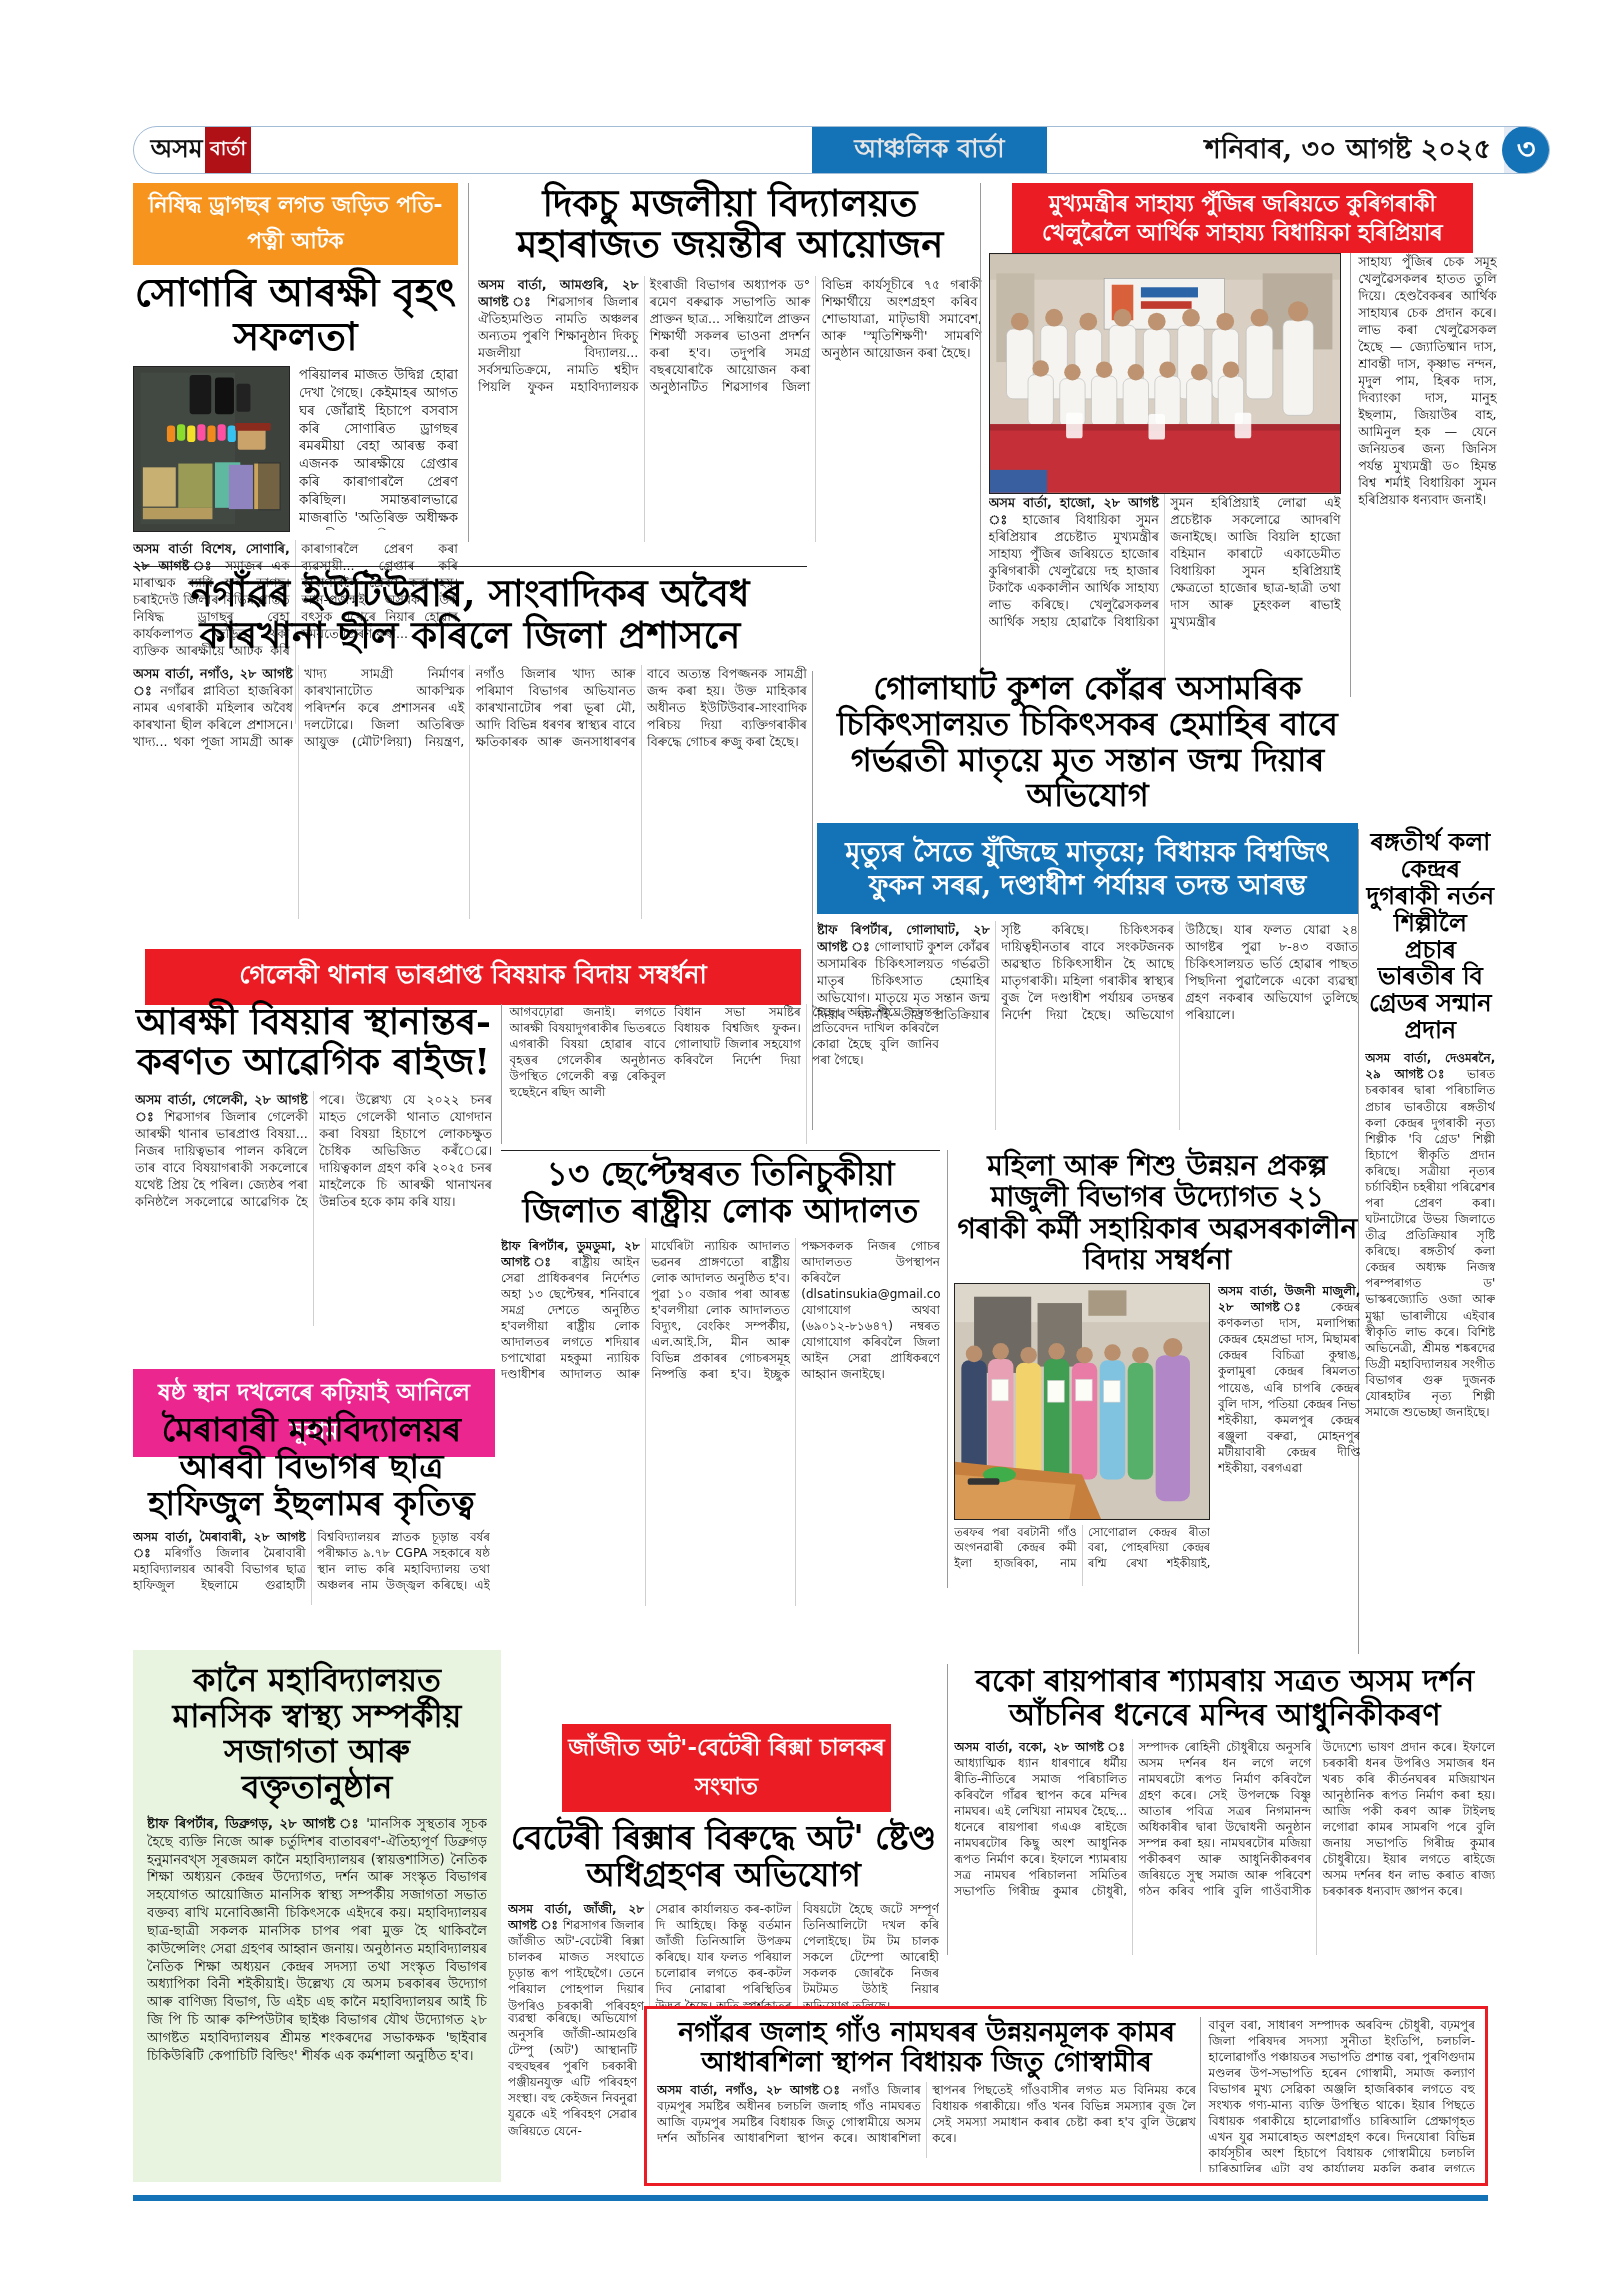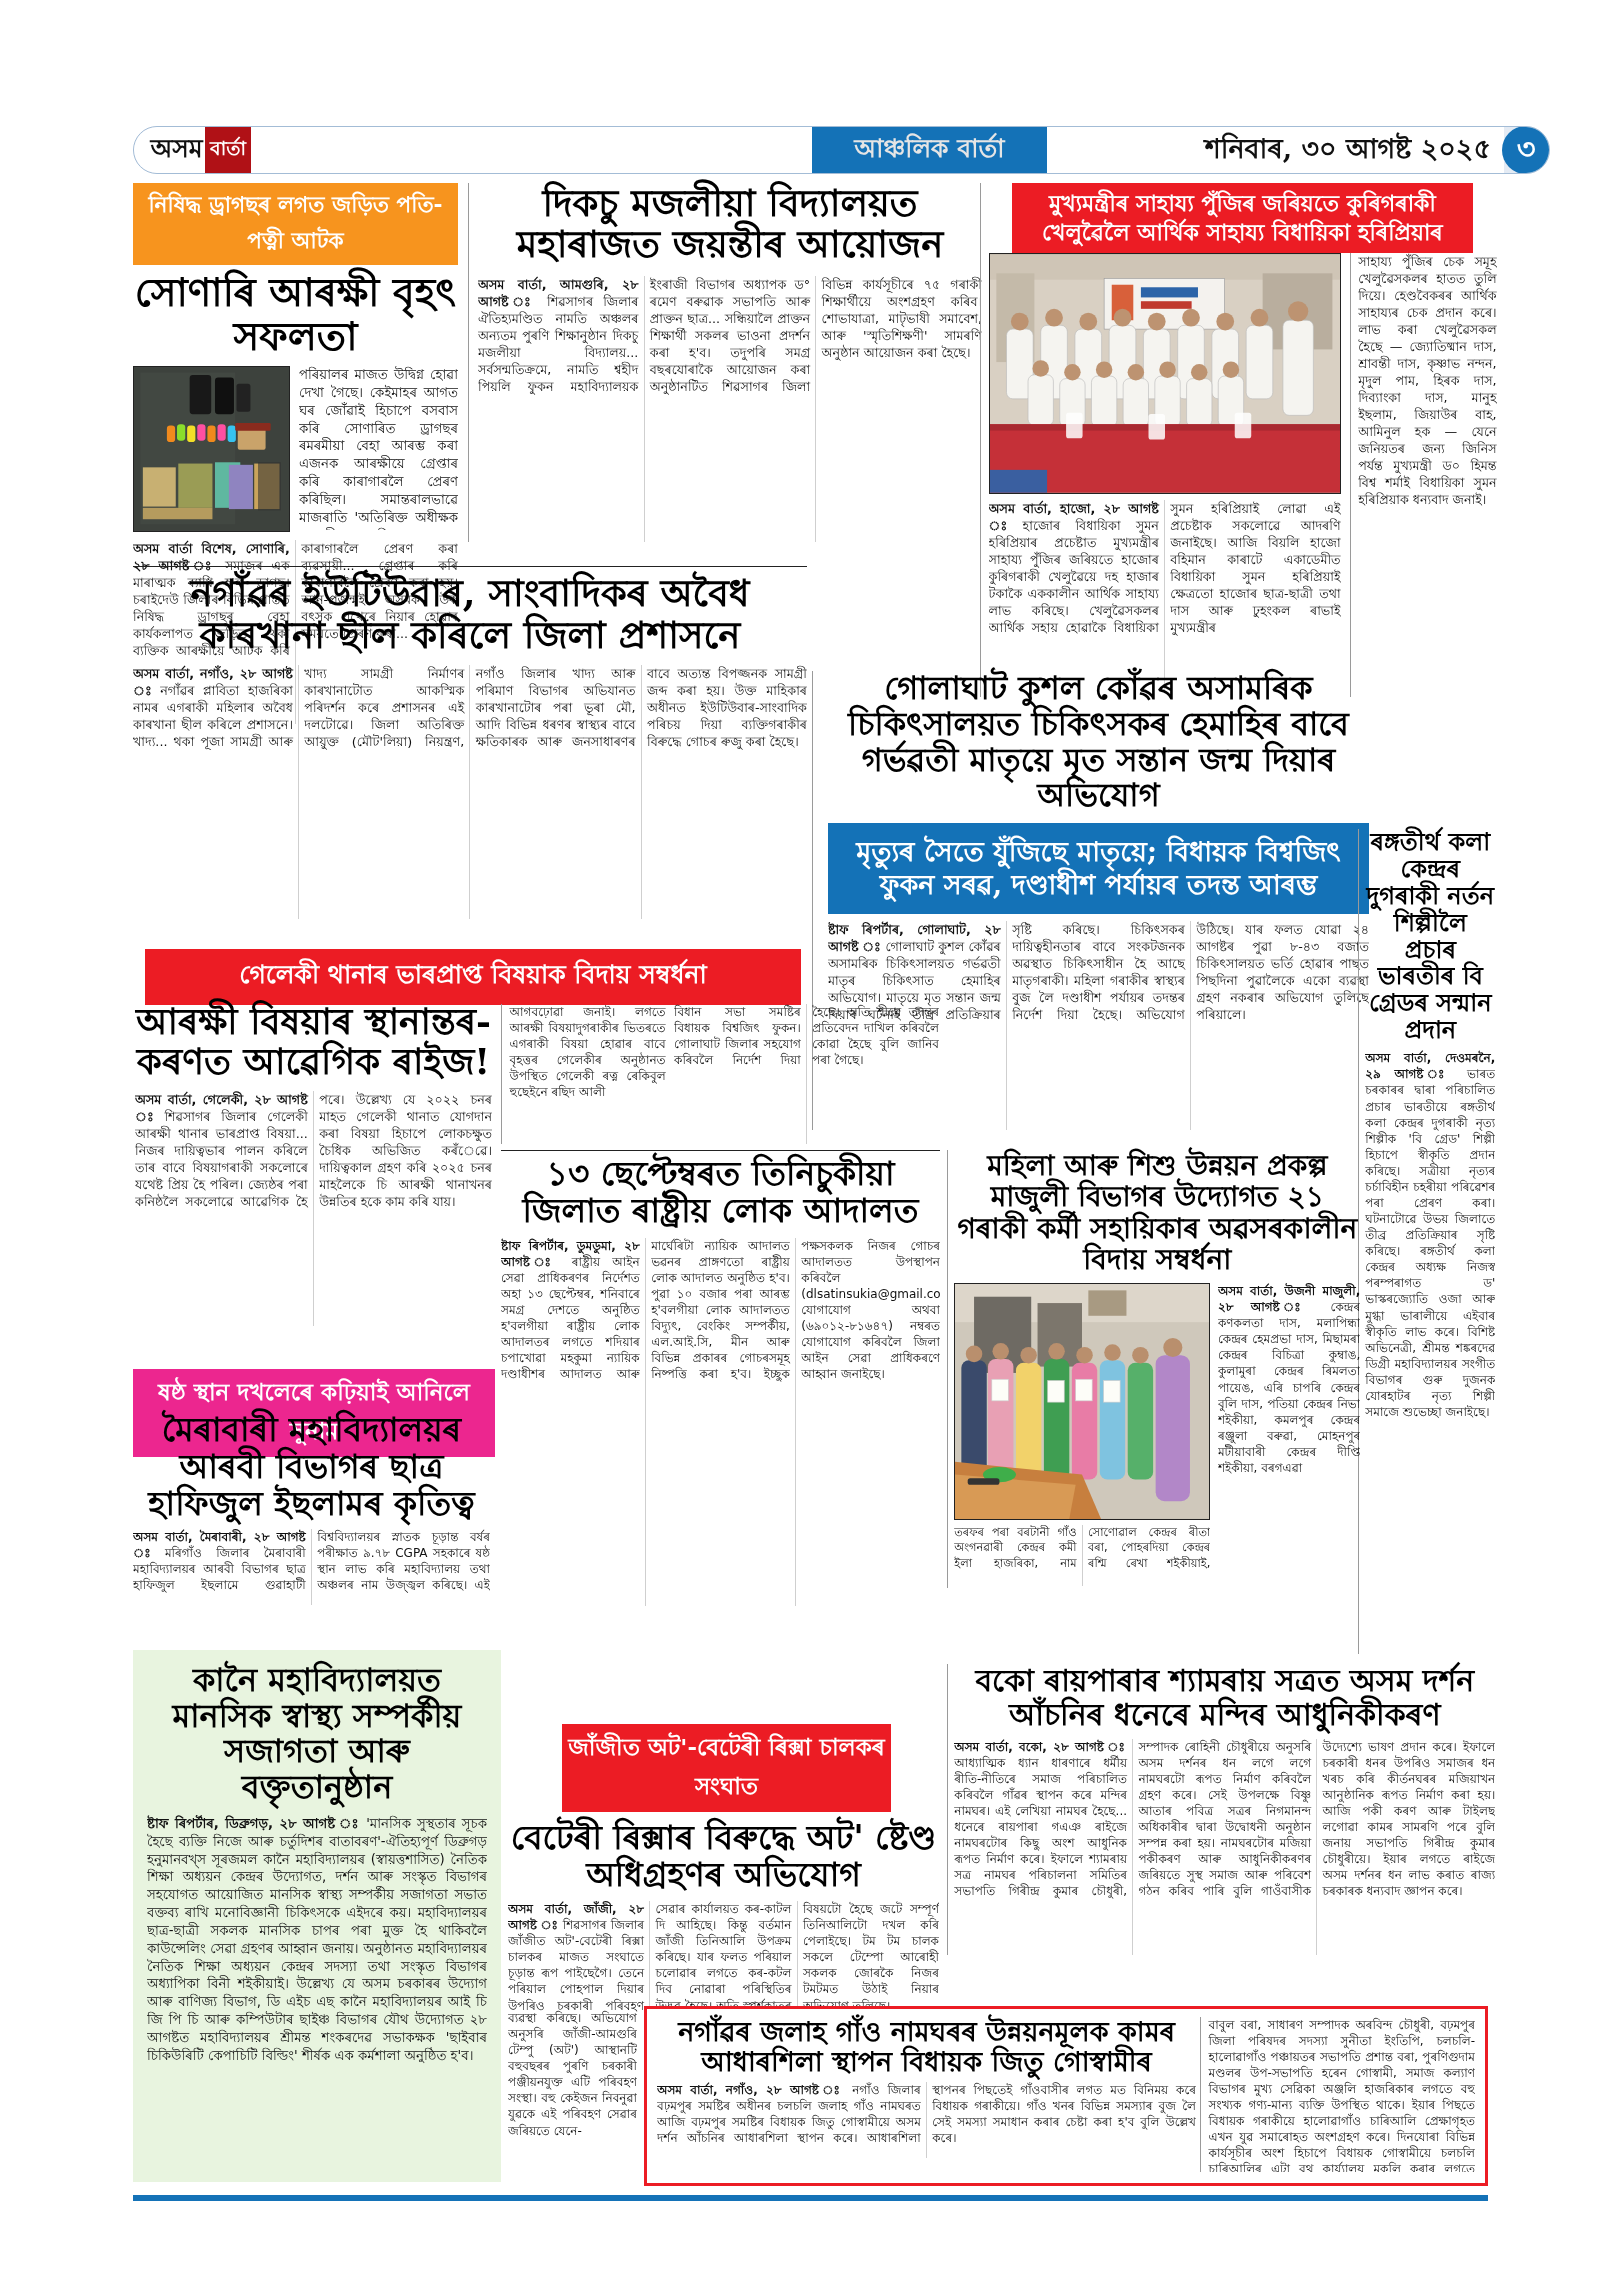--- a/index.html
+++ b/index.html
@@ -156,39 +156,39 @@
             <rect x="0" y="268" width="552" height="108" fill="#c53038"></rect>
             <rect x="0" y="268" width="552" height="10" fill="#a82930"></rect>
             <rect x="0" y="340" width="90" height="36" fill="#3a5fa0"></rect>
             <g fill="#fff" opacity="0.85">
               <rect x="120" y="250" width="26" height="40" rx="4"></rect>
                 <rect x="250" y="252" width="26" height="40" rx="4"></rect>
               <rect x="386" y="250" width="26" height="40" rx="4"></rect>
             </g>
           </svg>
         </div>
-        <div class="body cols2" style="margin-top:6px;height:190px;">
+        <div class="body cols2" style="margin-top:0;height:190px;">
           <span class="byline">অসম বাৰ্তা, হাজো, ২৮ আগষ্ট ঃ</span>
           <span>হাজোৰ বিধায়িকা সুমন হৰিপ্ৰিয়াৰ প্ৰচেষ্টাত মুখ্যমন্ত্ৰীৰ সাহায্য পুঁজিৰ জৰিয়তে হাজোৰ কুৰিগৰাকী খেলুৱৈয়ে দহ হাজাৰ টকাকৈ এককালীন আৰ্থিক সাহায্য লাভ কৰিছে।</span>
           <span>খেলুৱৈসকলৰ আৰ্থিক সহায় হোৱাকৈ বিধায়িকা সুমন হৰিপ্ৰিয়াই লোৱা এই প্ৰচেষ্টাক সকলোৱে আদৰণি জনাইছে। আজি বিয়লি হাজো বহিমান কাৰাটে একাডেমীত বিধায়িকা সুমন হৰিপ্ৰিয়াই ক্ষেত্ৰতো হাজোৰ ছাত্ৰ-ছাত্ৰী তথা দাস আৰু ঢুহংকল ৰাভাই মুখ্যমন্ত্ৰীৰ</span>
         </div>
       </div>
       <div class="body vline" style="flex:1;height:444px;padding-left:7.6px;font-size:12.7px;">সাহায্য পুঁজিৰ চেক সমূহ খেলুৱৈসকলৰ হাতত তুলি দিয়ে। হেণ্ডবৈকৰৰ আৰ্থিক সাহায্যৰ চেক প্ৰদান কৰে। লাভ কৰা খেলুৱৈসকল হৈছে — জ্যোতিষ্মান দাস, শ্ৰাবন্তী দাস, কৃষ্ণাভ নন্দন, মৃদুল পাম, হিৰক দাস, দিব্যাংকা দাস, মানুহ ইছলাম, জিয়াউৰ বাহ, আমিনুল হক — যেনে জনিয়তৰ জন্য জিনিস পৰ্যন্ত মুখ্যমন্ত্ৰী ড০ হিমন্ত বিশ্ব শৰ্মাই বিধায়িকা সুমন হৰিপ্ৰিয়াক ধন্যবাদ জনাই।</div>
     </div>
   </section>
 
   <section class="art" id="artD" style="left:133px;top:566px;width:674px;border-top:1.3px solid #222;padding-top:6.3px;">
     <div class="hl" style="font-size:37px;">নগাঁৱৰ ইউটিউবাৰ, সাংবাদিকৰ অবৈধ কাৰখানা ছীল কৰিলে জিলা প্ৰশাসনে</div>
     <div class="body cols4" style="margin-top:9px;height:254px;">
       <span class="byline">অসম বাৰ্তা, নগাঁও, ২৮ আগষ্ট ঃ</span>
       <span>নগাঁৱৰ প্লাবিতা হাজৰিকা নামৰ এগৰাকী মহিলাৰ অবৈধ কাৰখানা ছীল কৰিলে প্ৰশাসনে। খাদ্য... থকা পূজা সামগ্ৰী আৰু খাদ্য সামগ্ৰী নিৰ্মাণৰ কাৰখানাটোত আকস্মিক পৰিদৰ্শন কৰে প্ৰশাসনৰ এই দলটোৱে। জিলা অতিৰিক্ত আয়ুক্ত (মৌট'লিয়া) নিয়ন্ত্ৰণ, নগাঁও জিলাৰ খাদ্য আৰু পৰিমাণ বিভাগৰ অভিযানত কাৰখানাটোৰ পৰা ভূৰা মৌ, আদি বিভিন্ন ধৰণৰ স্বাস্থ্যৰ বাবে ক্ষতিকাৰক আৰু জনসাধাৰণৰ বাবে অত্যন্ত বিপজ্জনক সামগ্ৰী জব্দ কৰা হয়। উক্ত মাহিকাৰ অধীনত ইউটিউবাৰ-সাংবাদিক পৰিচয় দিয়া ব্যক্তিগৰাকীৰ বিৰুদ্ধে গোচৰ ৰুজু কৰা হৈছে।</span>
     </div>
   </section>
 
-  <section class="art vline" id="artE" style="left:812px;top:671px;width:541px;padding-left:15px;">
+  <section class="art vline" id="artE" style="left:812px;top:671px;width:541px;padding-left:4px;">
     <div class="hl" style="font-size:32px;">গোলাঘাট কুশল কোঁৱৰ অসামৰিক চিকিৎসালয়ত চিকিৎসকৰ হেমাহিৰ বাবে গৰ্ভৱতী মাতৃয়ে মৃত সন্তান জন্ম দিয়াৰ অভিযোগ</div>
     <div class="bluebox" style="margin-top:9px;padding:11.4px 12.7px;font-size:27px;">মৃত্যুৰ সৈতে যুঁজিছে মাতৃয়ে; বিধায়ক বিশ্বজিৎ ফুকন সৰৱ, দণ্ডাধীশ পৰ্যায়ৰ তদন্ত আৰম্ভ</div>
     <div class="body cols3" style="margin-top:7.6px;height:209px;">
       <span class="byline">ষ্টাফ ৰিপৰ্টাৰ, গোলাঘাট, ২৮ আগষ্ট ঃ</span>
       <span>গোলাঘাট কুশল কোঁৱৰ অসামৰিক চিকিৎসালয়ত গৰ্ভৱতী মাতৃৰ চিকিৎসাত হেমাহিৰ অভিযোগ। মাতৃয়ে মৃত সন্তান জন্ম দিয়াৰ ঘটনাই তীব্ৰ প্ৰতিক্ৰিয়াৰ সৃষ্টি কৰিছে। চিকিৎসকৰ দায়িত্বহীনতাৰ বাবে সংকটজনক অৱস্থাত চিকিৎসাধীন হৈ আছে মাতৃগৰাকী। মহিলা গৰাকীৰ স্বাস্থ্যৰ বুজ লৈ দণ্ডাধীশ পৰ্যায়ৰ তদন্তৰ নিৰ্দেশ দিয়া হৈছে। অভিযোগ উঠিছে। যাৰ ফলত যোৱা ২৪ আগষ্টৰ পুৱা ৮-৪৩ বজাত চিকিৎসালয়ত ভৰ্তি হোৱাৰ পাছত পিছদিনা পুৱালৈকে একো ব্যৱস্থা গ্ৰহণ নকৰাৰ অভিযোগ তুলিছে পৰিয়ালে।</span>
     </div>
   </section>
 
   <section class="art vline" id="artR" style="left:1358px;top:829px;width:130px;height:825px;padding-left:6.3px;">
     <div class="hl" style="font-size:24px;">ৰঙ্গতীৰ্থ কলা কেন্দ্ৰৰ দুগৰাকী নৰ্তন শিল্পীলৈ প্ৰচাৰ ভাৰতীৰ বি গ্ৰেডৰ সন্মান প্ৰদান</div>

